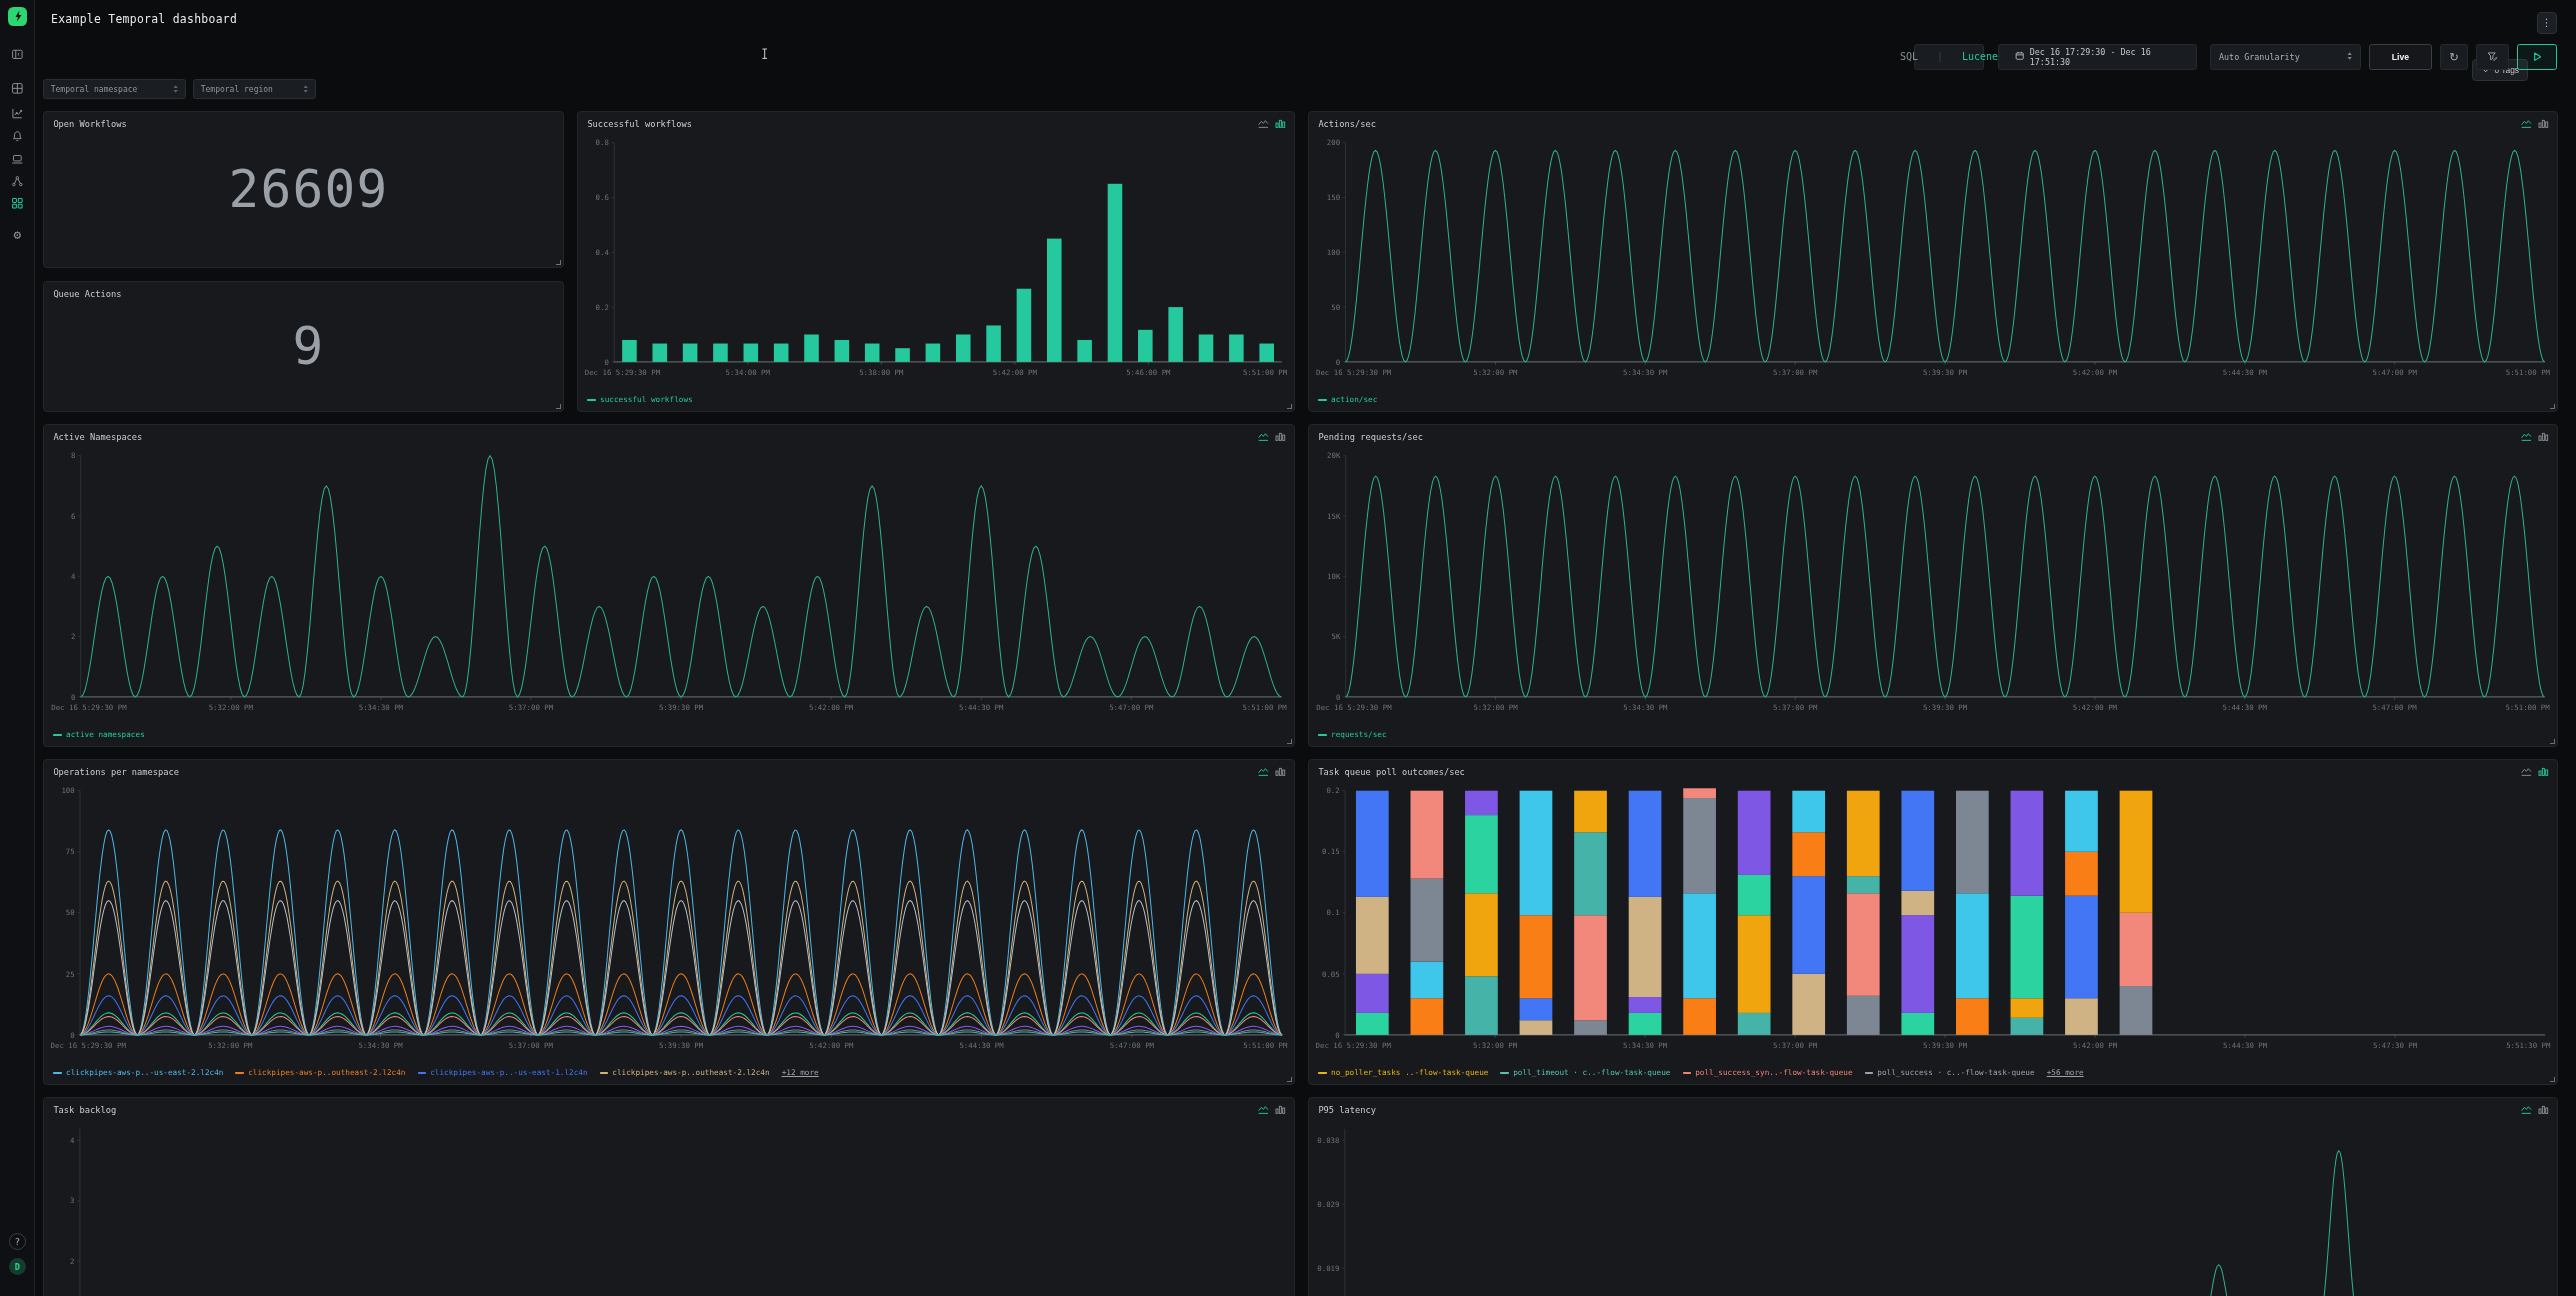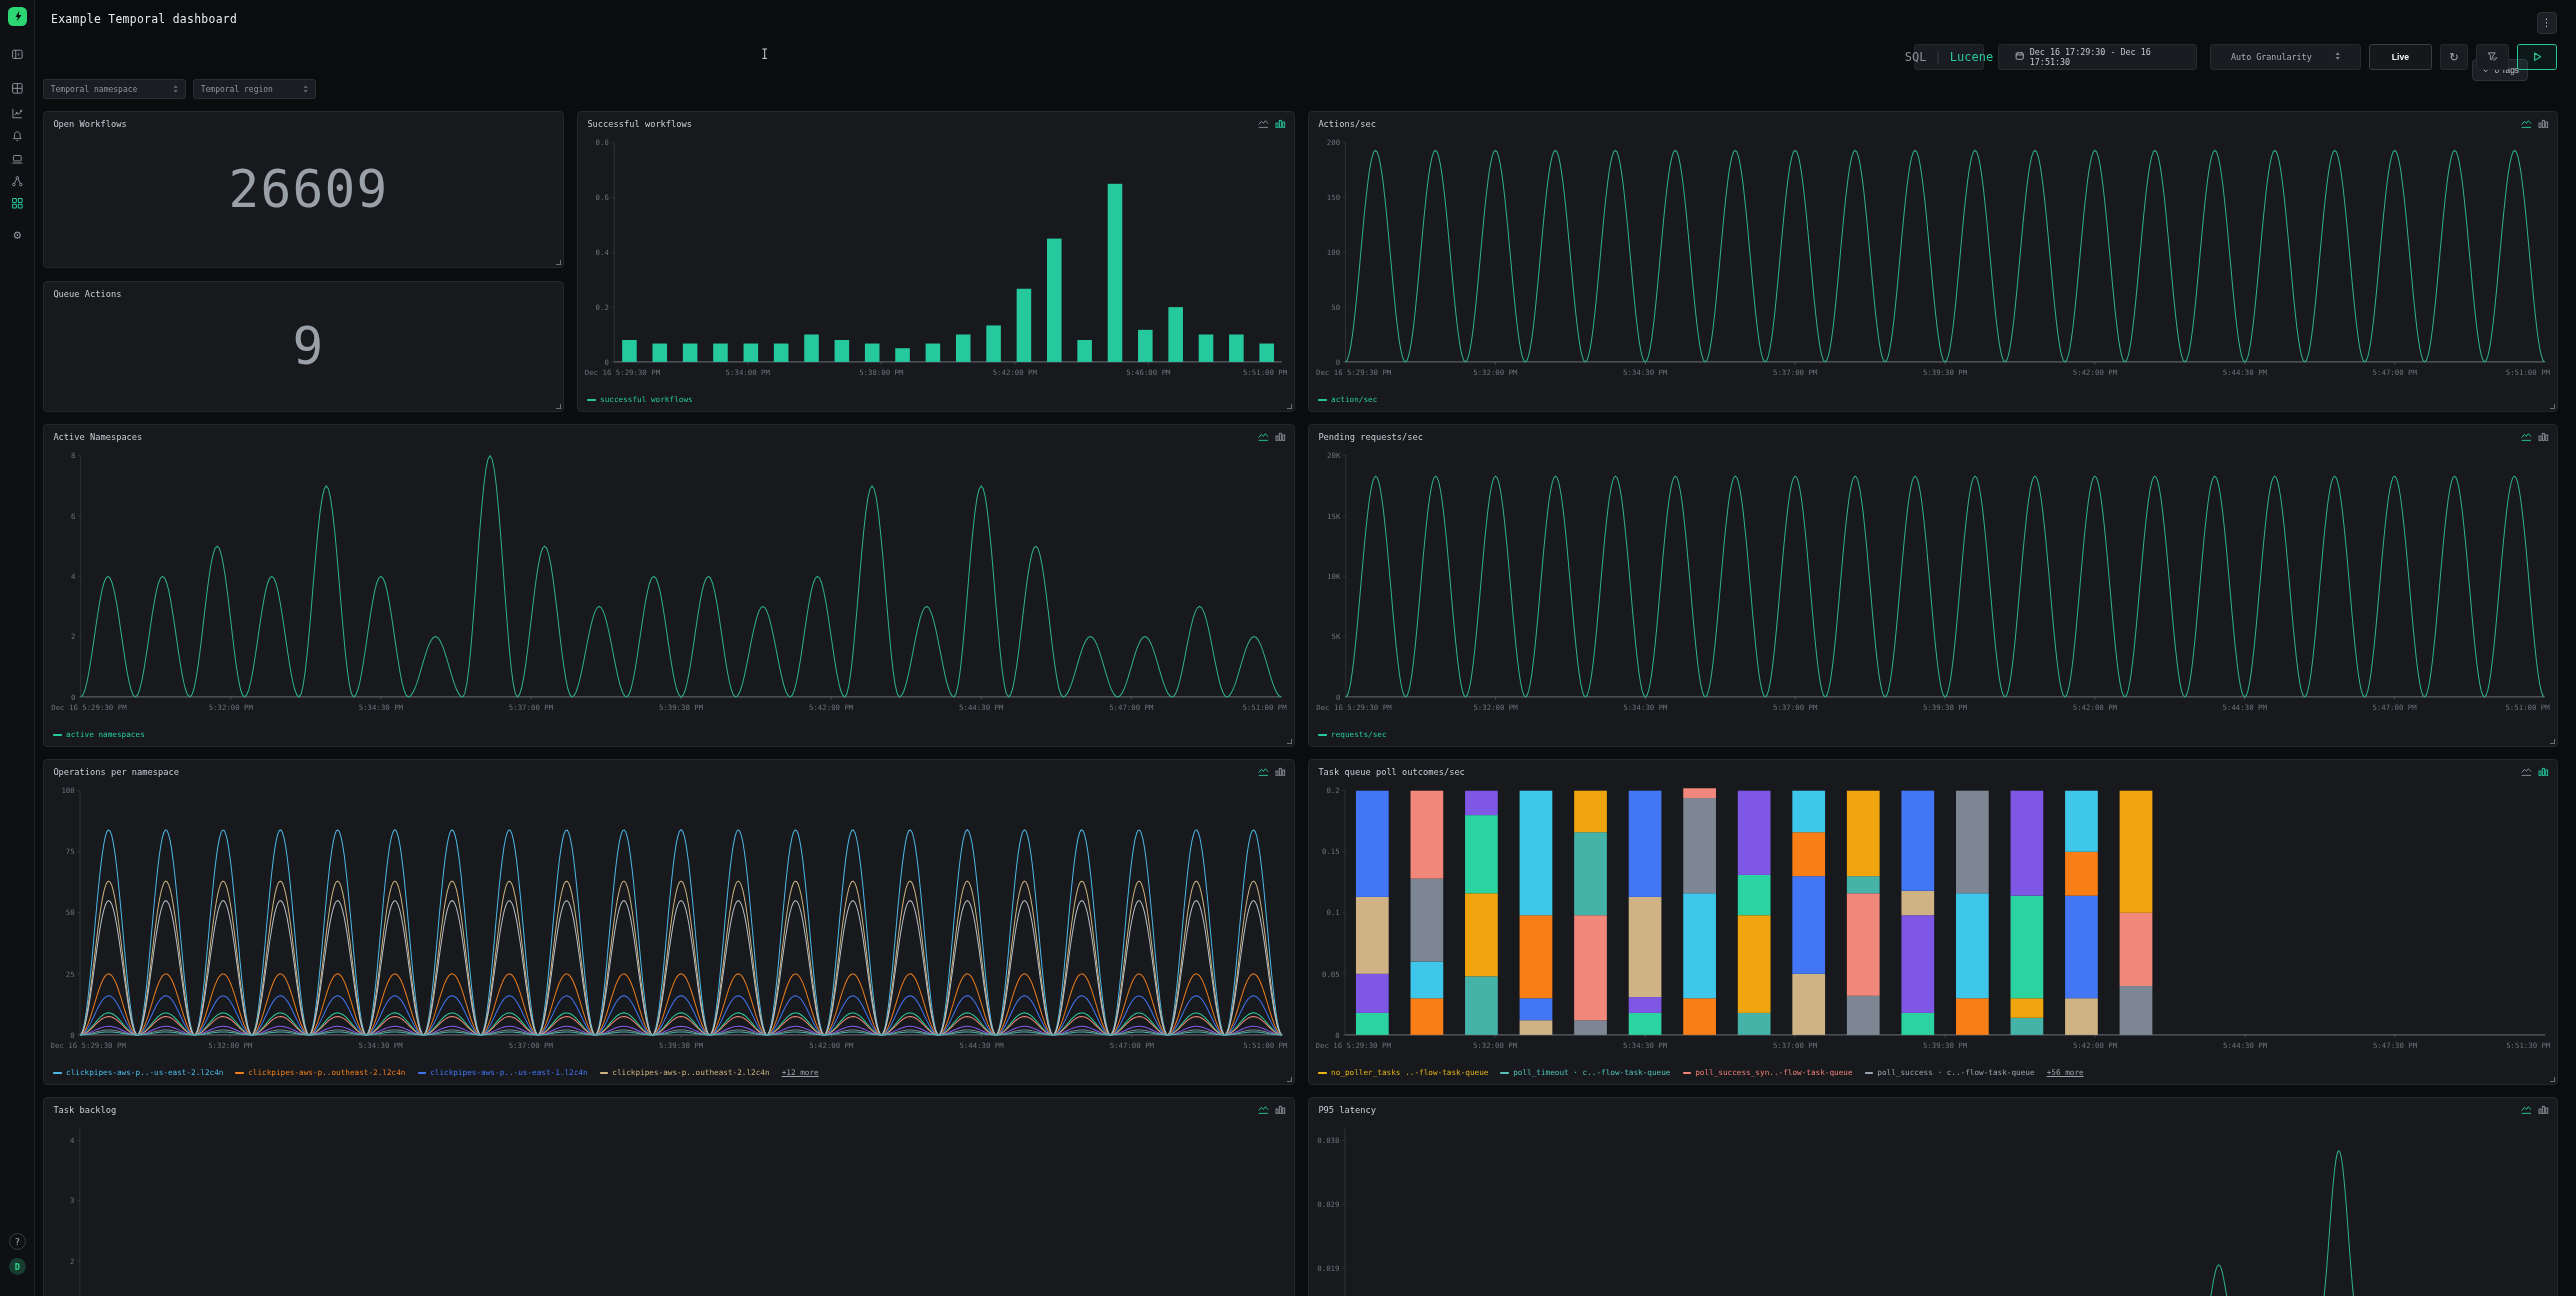--- a/index.html
+++ b/index.html
@@ -32,26 +32,26 @@
   .kebab-btn { position:absolute; right:19.5px; top:12px; width:20px; height:21.5px;
     background:#1c1f24; border:0.7px solid #2e3238; border-radius:4px; color:#c3c8cd;
     font-size:10px; display:flex; align-items:center; justify-content:center; cursor:pointer; }
 
   .toolbar-item { position:absolute; top:44px; height:25.5px; display:flex; align-items:center; }
   .search-input { left:8px; width:1863px; background:#15171b; border:0.7px solid #26292e;
     border-radius:2.7px; color:#c3c8cd; font-size:8.4px; padding:0 9.4px;
     font-family:"DejaVu Sans Mono","Liberation Mono",monospace; }
   .search-input::placeholder { color:#62686f; }
   .mode-chip { left:1879px; width:70px; background:#191c20; border:0.7px solid #26292e;
-    border-radius:2.7px; justify-content:center; gap:8px; font-size:12px; cursor:pointer; }
+    border-radius:2.7px; justify-content:center; gap:19px; font-size:10px; cursor:pointer; }
   .mode-sql { color:#8b9199; } .mode-div { color:#3a3f45; } .mode-lucene { color:#26c99e; }
   .date-chip { left:1963px; width:199px; background:#191c20; border:0.7px solid #26292e;
     border-radius:2.7px; color:#c3c8cd; font-size:8.4px; gap:5.4px; padding:0 16px; cursor:pointer; }
   .gran-chip { left:2175px; width:151px; background:#191c20; border:0.7px solid #26292e;
-    border-radius:2.7px; color:#aab0b6; font-size:8.4px; padding:0 20px; justify-content:space-between; cursor:pointer; }
+    border-radius:2.7px; color:#aab0b6; font-size:8.4px; padding:0 8px; justify-content:space-between; cursor:pointer; }
   .live-btn { left:2334px; width:63px; background:#15171b; border:0.7px solid #3a3f45;
     border-radius:2.7px; color:#f1f3f5; font-size:8.7px; font-weight:bold; justify-content:center; cursor:pointer; }
   .icon-btn { background:#191c20; border:0.7px solid #26292e; border-radius:2.7px; color:#aab0b6;
     justify-content:center; cursor:pointer; }
   .refresh-btn { left:2405px; width:28px; font-size:11.4px; }
   .filter-btn { left:2441px; width:33px; }
   .play-btn { left:2482px; width:40px; border:0.7px solid #26c99e; background:rgba(38,201,158,0.07); }
 
   .pill { position:absolute; top:79px; height:20px; background:#1a1d22; border:0.7px solid #2a2d33;
     border-radius:2.7px; color:#8f969e; font-size:8px; display:flex; align-items:center;

